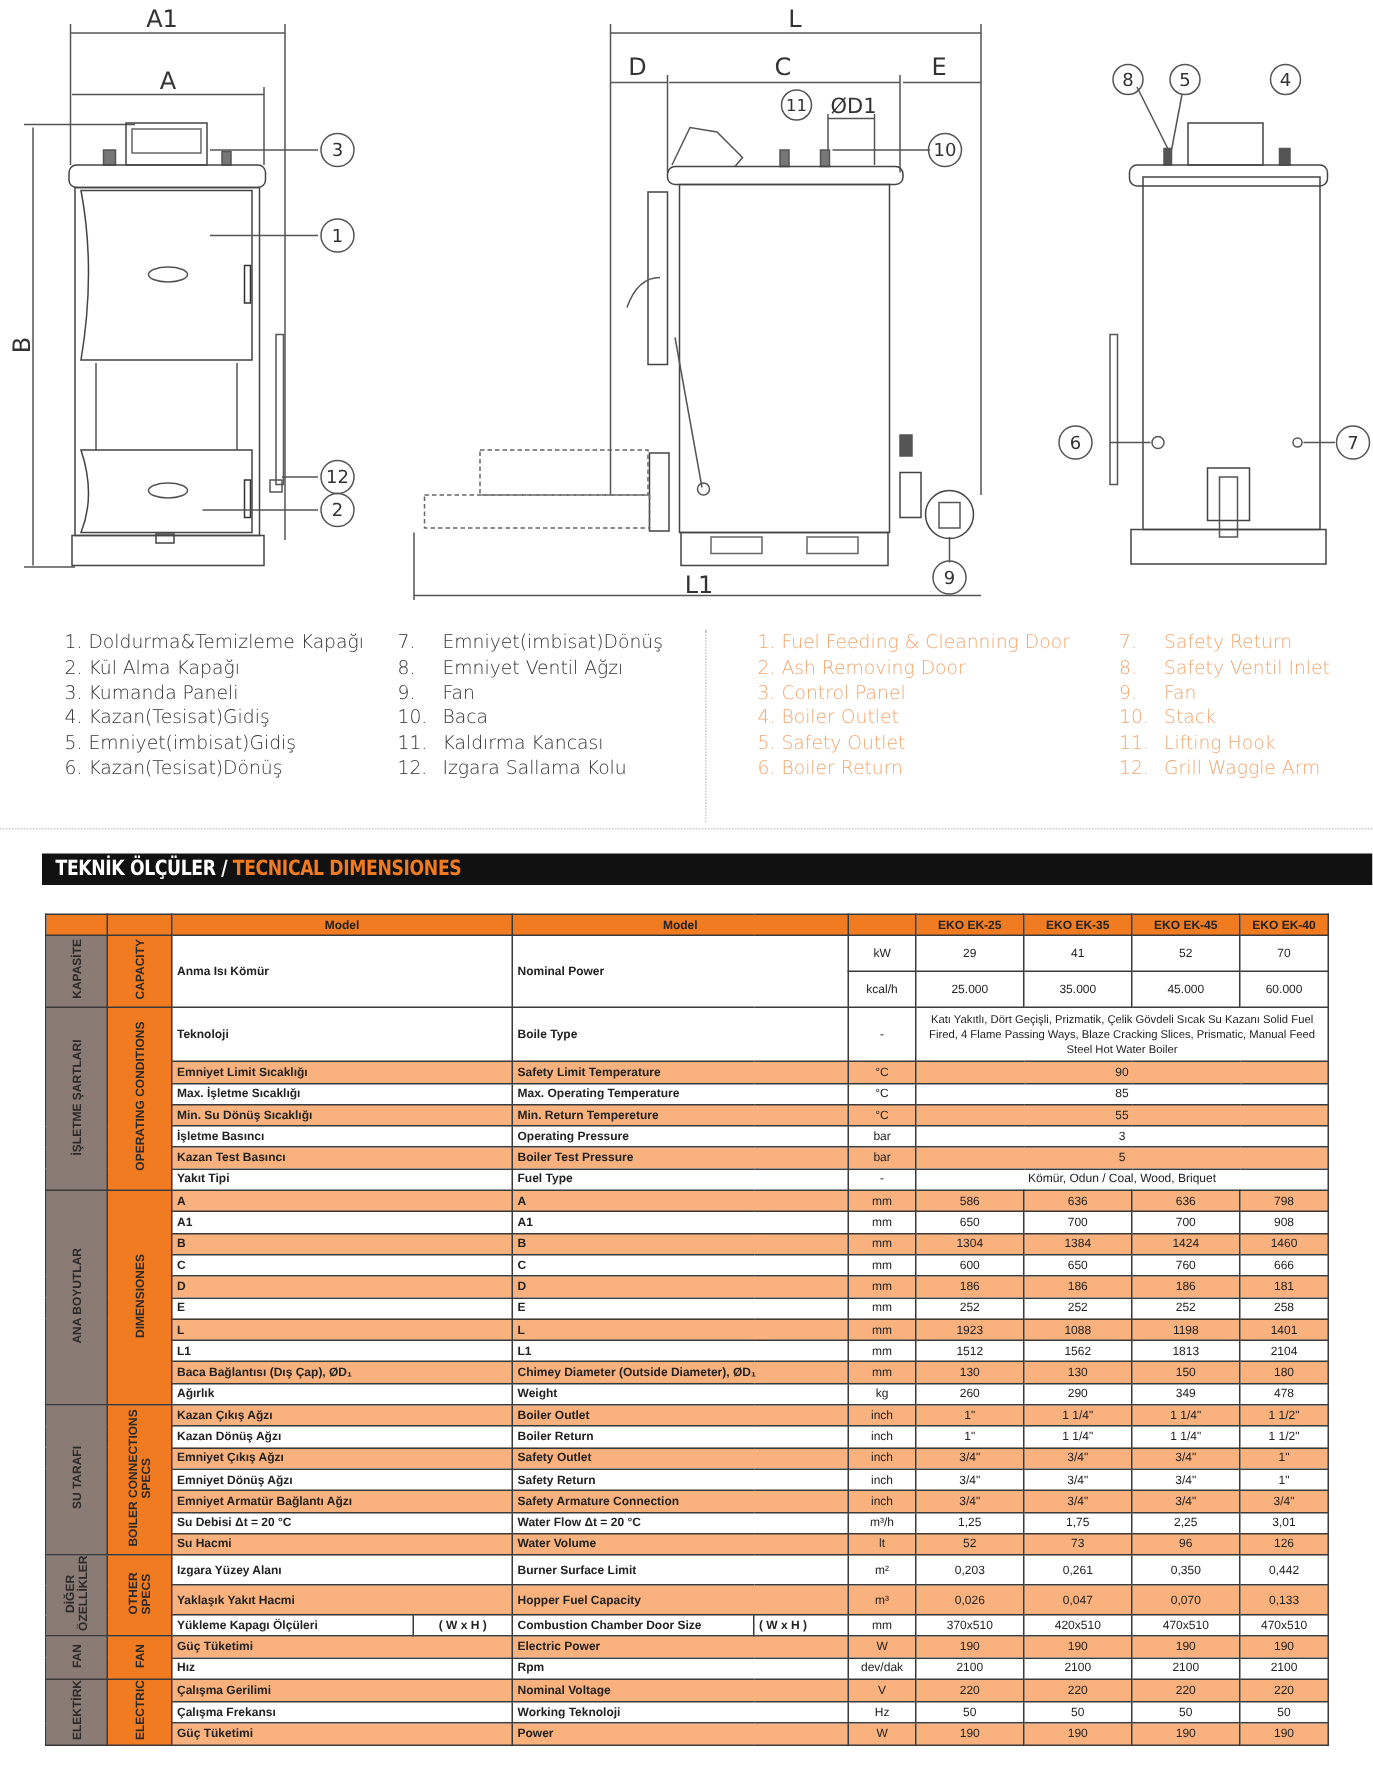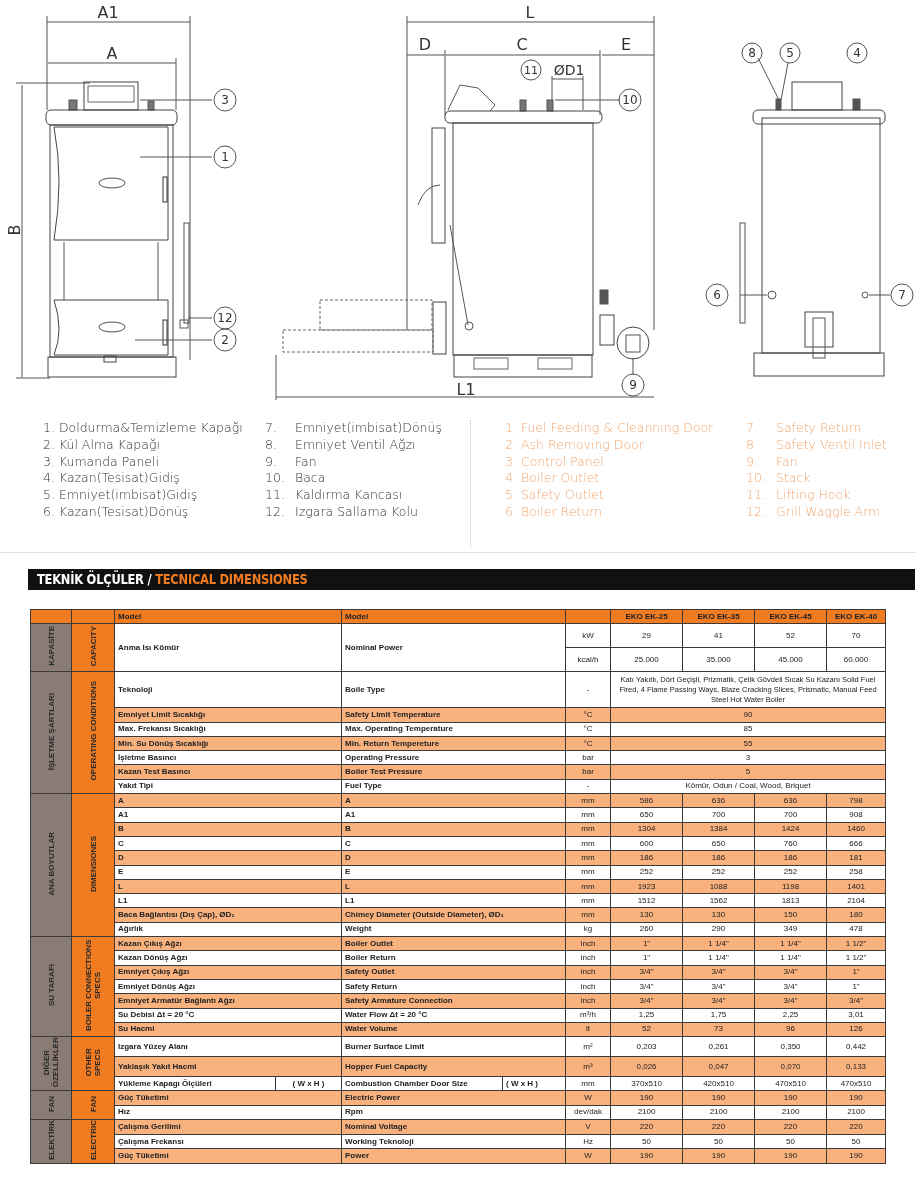--- a/index.html
+++ b/index.html
@@ -23,21 +23,21 @@
   .section-title .tr { color: #fff; }
   .section-title .en { color: #f07b21; }
   table.spec { position: absolute; left: 30px; top: 609px; width: 855px; border-collapse: collapse; font-size: 8px; table-layout: fixed; }
   table.spec td { border: 1px solid #3a3a3a; padding: 0 3px; height: 14.3px; line-height: 10px; }
   table.spec td.lbl { font-weight: bold; }
   table.spec td.c { text-align: center; }
   tr.o td.row { background: #f9b17d; }
   tr.w td.row { background: #fff; }
   td.grp1 { background: #8a7b74; color: #2a2a2a; font-weight: bold; text-align: center; }
   td.grp2 { background: #f07b21; color: #2a2a2a; font-weight: bold; text-align: center; }
-  td.hdr { background: #f07b21; font-weight: bold; }
+  td.hdr { background: #f07b21; font-weight: bold; text-align: center; }
   .vt { writing-mode: vertical-rl; transform: rotate(180deg); display: inline-block; font-size: 8px; white-space: nowrap; line-height: 9px; }
   .vt2 { writing-mode: vertical-rl; transform: rotate(180deg); display: inline-block; font-size: 8px; line-height: 9px; text-align: center; }
 </style>
 </head>
 <body>
 
 <div class="drawings">
 <svg width="915" height="405" viewBox="0 0 915 405" fill="none" stroke="#555" stroke-width="1">
 
   <g>
@@ -296,21 +296,21 @@
         <td class="row c">-</td>
         <td class="row c" colspan="4" style="font-size:7.5px;line-height:10px">Katı Yakıtlı, Dört Geçişli, Prizmatik, Çelik Gövdeli Sıcak Su Kazanı   Solid Fuel Fired, 4 Flame Passing Ways, Blaze Cracking Slices, Prismatic, Manual Feed Steel Hot Water Boiler</td>
       </tr>
       <tr class="o">
         <td class="row lbl" colspan="2">Emniyet Limit Sıcaklığı</td>
         <td class="row lbl" colspan="2">Safety Limit Temperature</td>
         <td class="row c">°C</td>
         <td class="row c" colspan="4">90</td>
       </tr>
       <tr class="w">
-        <td class="row lbl" colspan="2">Max. Frekansı Sıcaklığı</td>
+        <td class="row lbl" colspan="2">Max. İşletme Sıcaklığı</td>
         <td class="row lbl" colspan="2">Max. Operating Temperature</td>
         <td class="row c">°C</td>
         <td class="row c" colspan="4">85</td>
       </tr>
       <tr class="o">
         <td class="row lbl" colspan="2">Min. Su Dönüş Sıcaklığı</td>
         <td class="row lbl" colspan="2">Min. Return Tempereture</td>
         <td class="row c">°C</td>
         <td class="row c" colspan="4">55</td>
       </tr>

